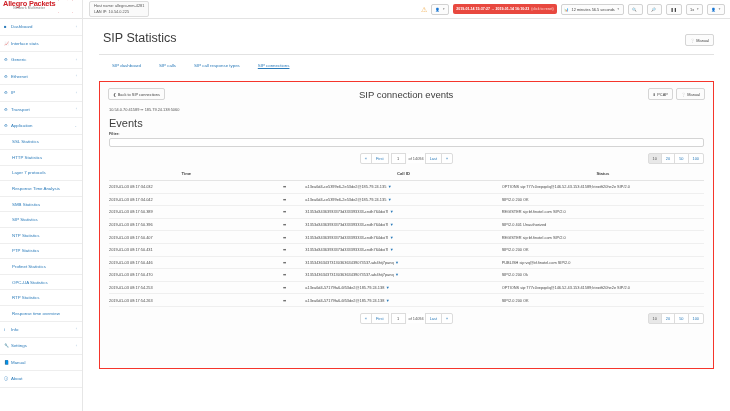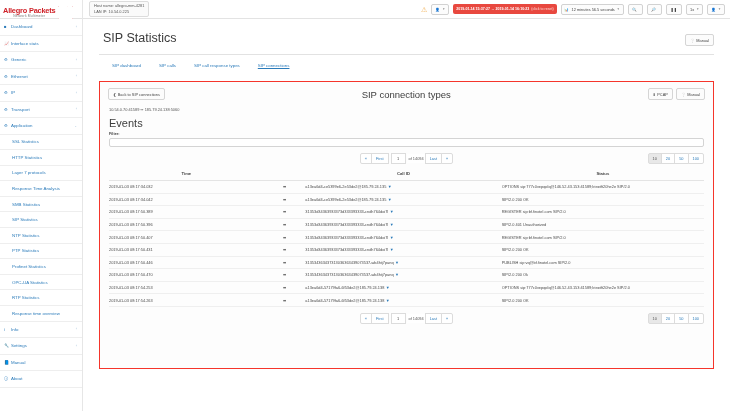--- a/index.html
+++ b/index.html
@@ -16,21 +16,21 @@
   
   .topbar {
     position: absolute; top: 0; left: 0;
     width: 730px; height: 19px;
     background: #ffffff;
     border-bottom: 1px solid #e3e3e3;
     display: flex; align-items: center;
   }
   .brand {
     width: 83px; height: 19px;
-    display: flex; align-items: flex-end;
+    display: flex; align-items: flex-start;
     padding-left: 3px;
     border-right: 1px solid #e6e6e6;
   }
   .brand-txt { line-height: 1; }
   .brand-name {
     font-size: 7.4px; font-weight: bold; color: #cf2027;
     letter-spacing: -.2px; white-space: nowrap;
   }
   .brand-sub {
     font-size: 3.3px; color: #7a7a7a; letter-spacing: .2px;
@@ -394,21 +394,21 @@
       <span class="tab active">SIP connections</span>
     </div>
 
   <div class="card">
 
     <div class="card-head">
       <div class="btn">
         <span>❮</span>
         <span>Back to SIP connections</span>
       </div>
-      <div class="card-title">SIP connection types</div>
+      <div class="card-title">SIP connection events</div>
       <div class="head-right">
         <div class="btn">
           <span>⬇</span>
           <span>PCAP</span>
         </div>
         <div class="btn">
           <span>❔</span>
           <span>Manual</span>
         </div>
       </div>

